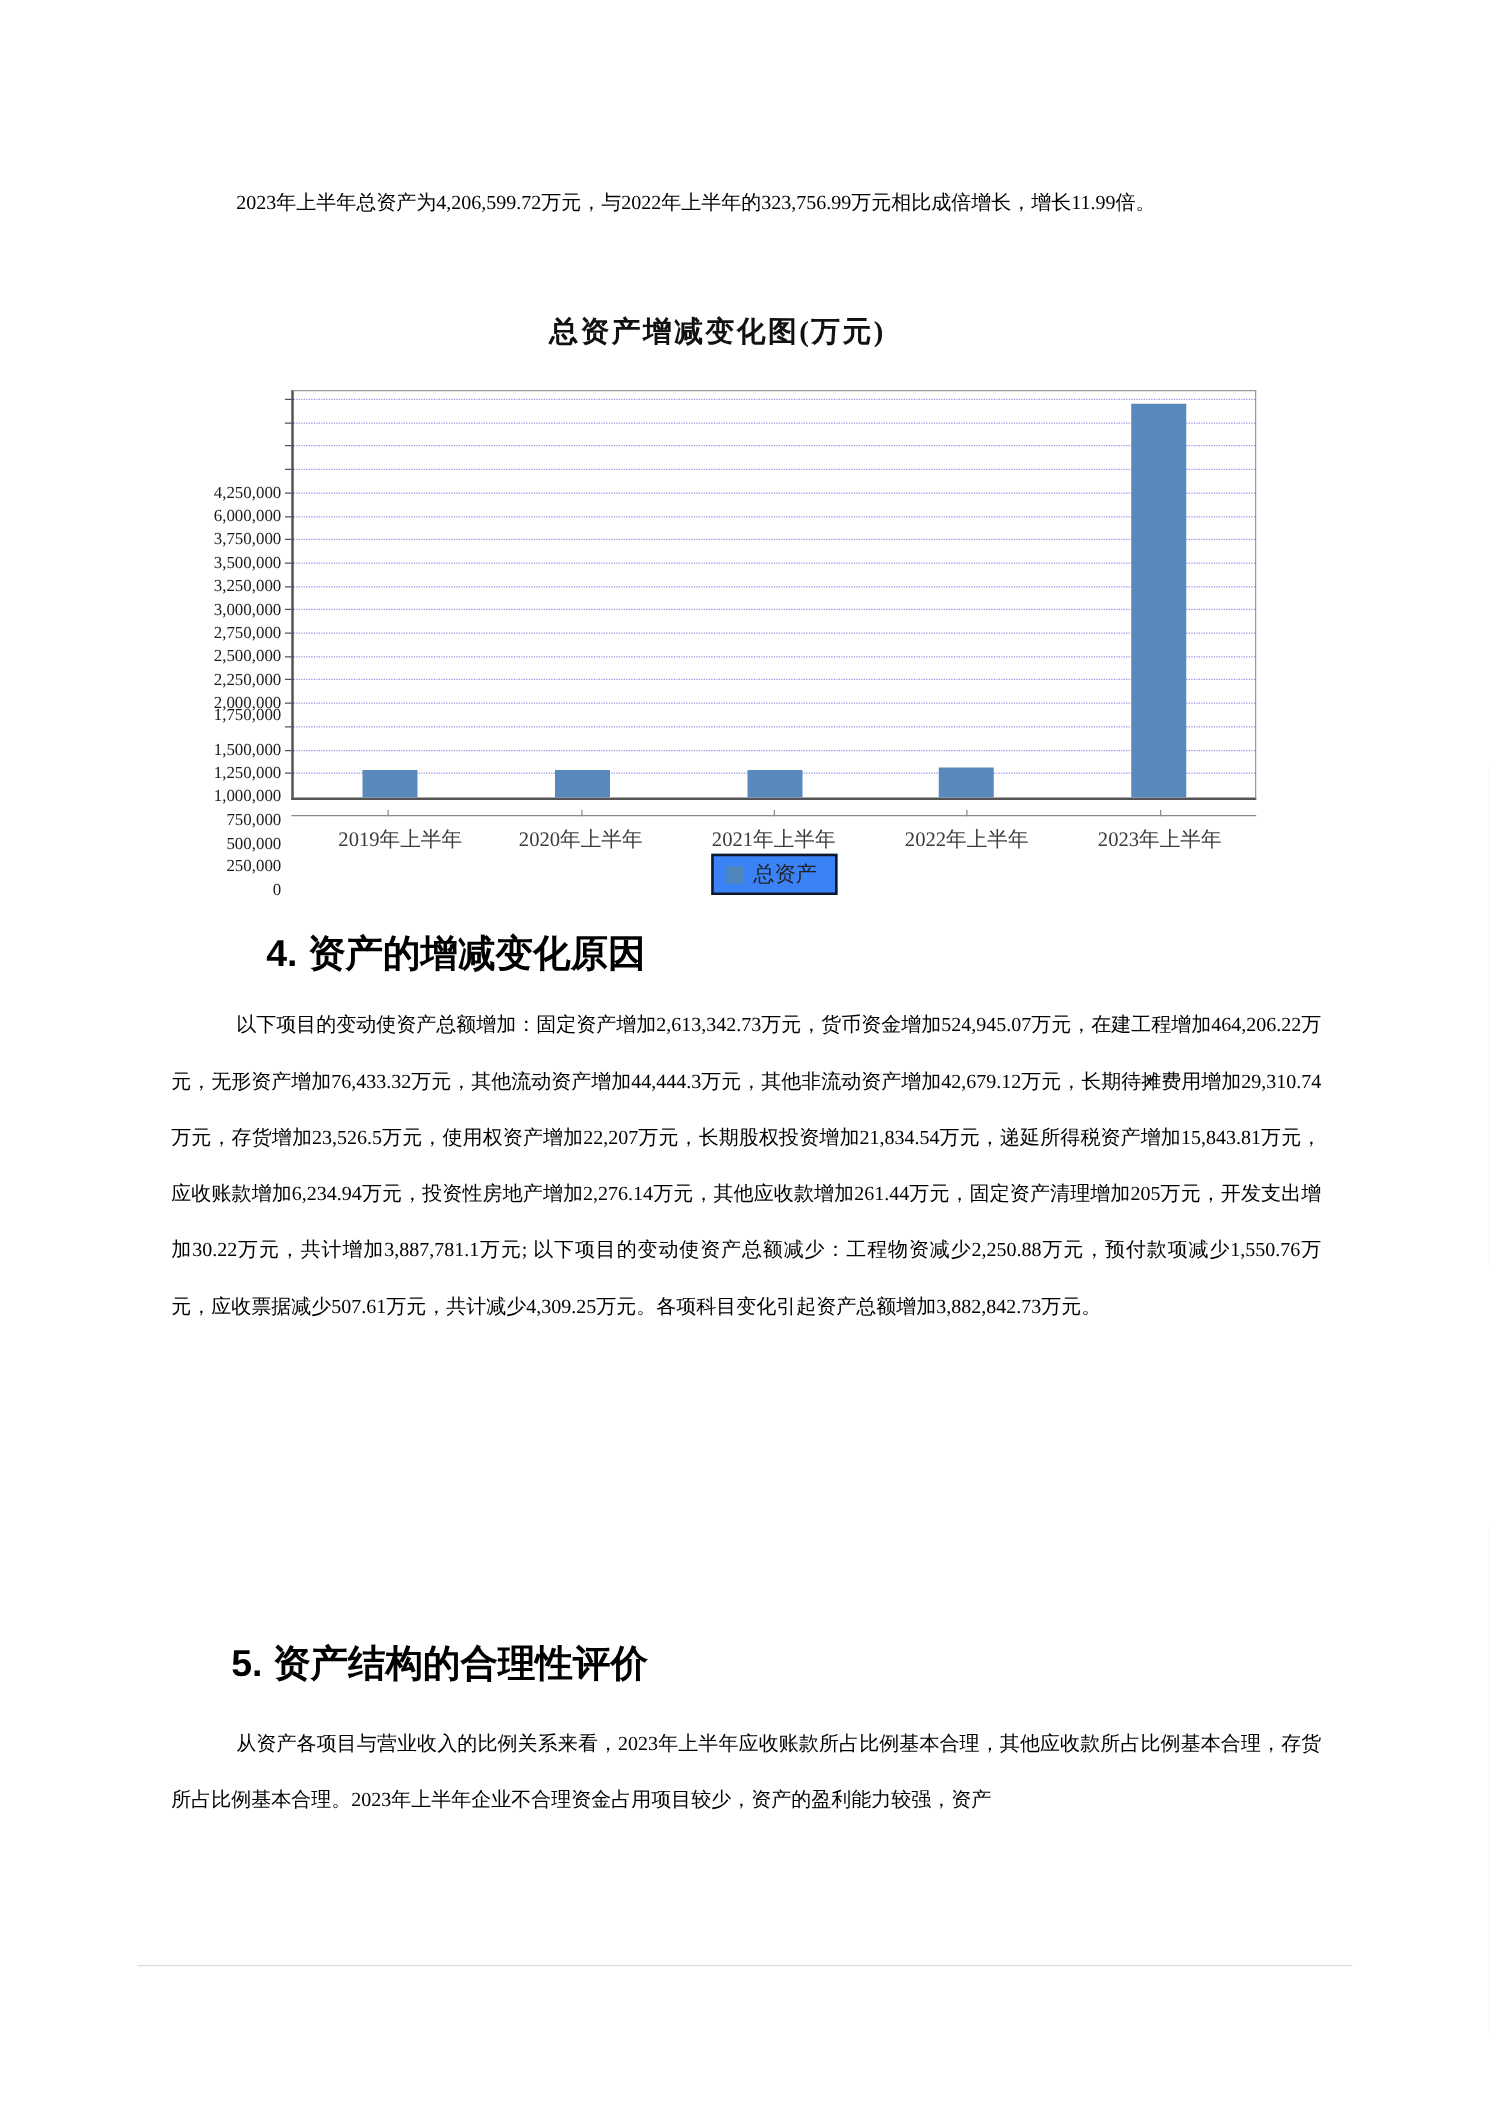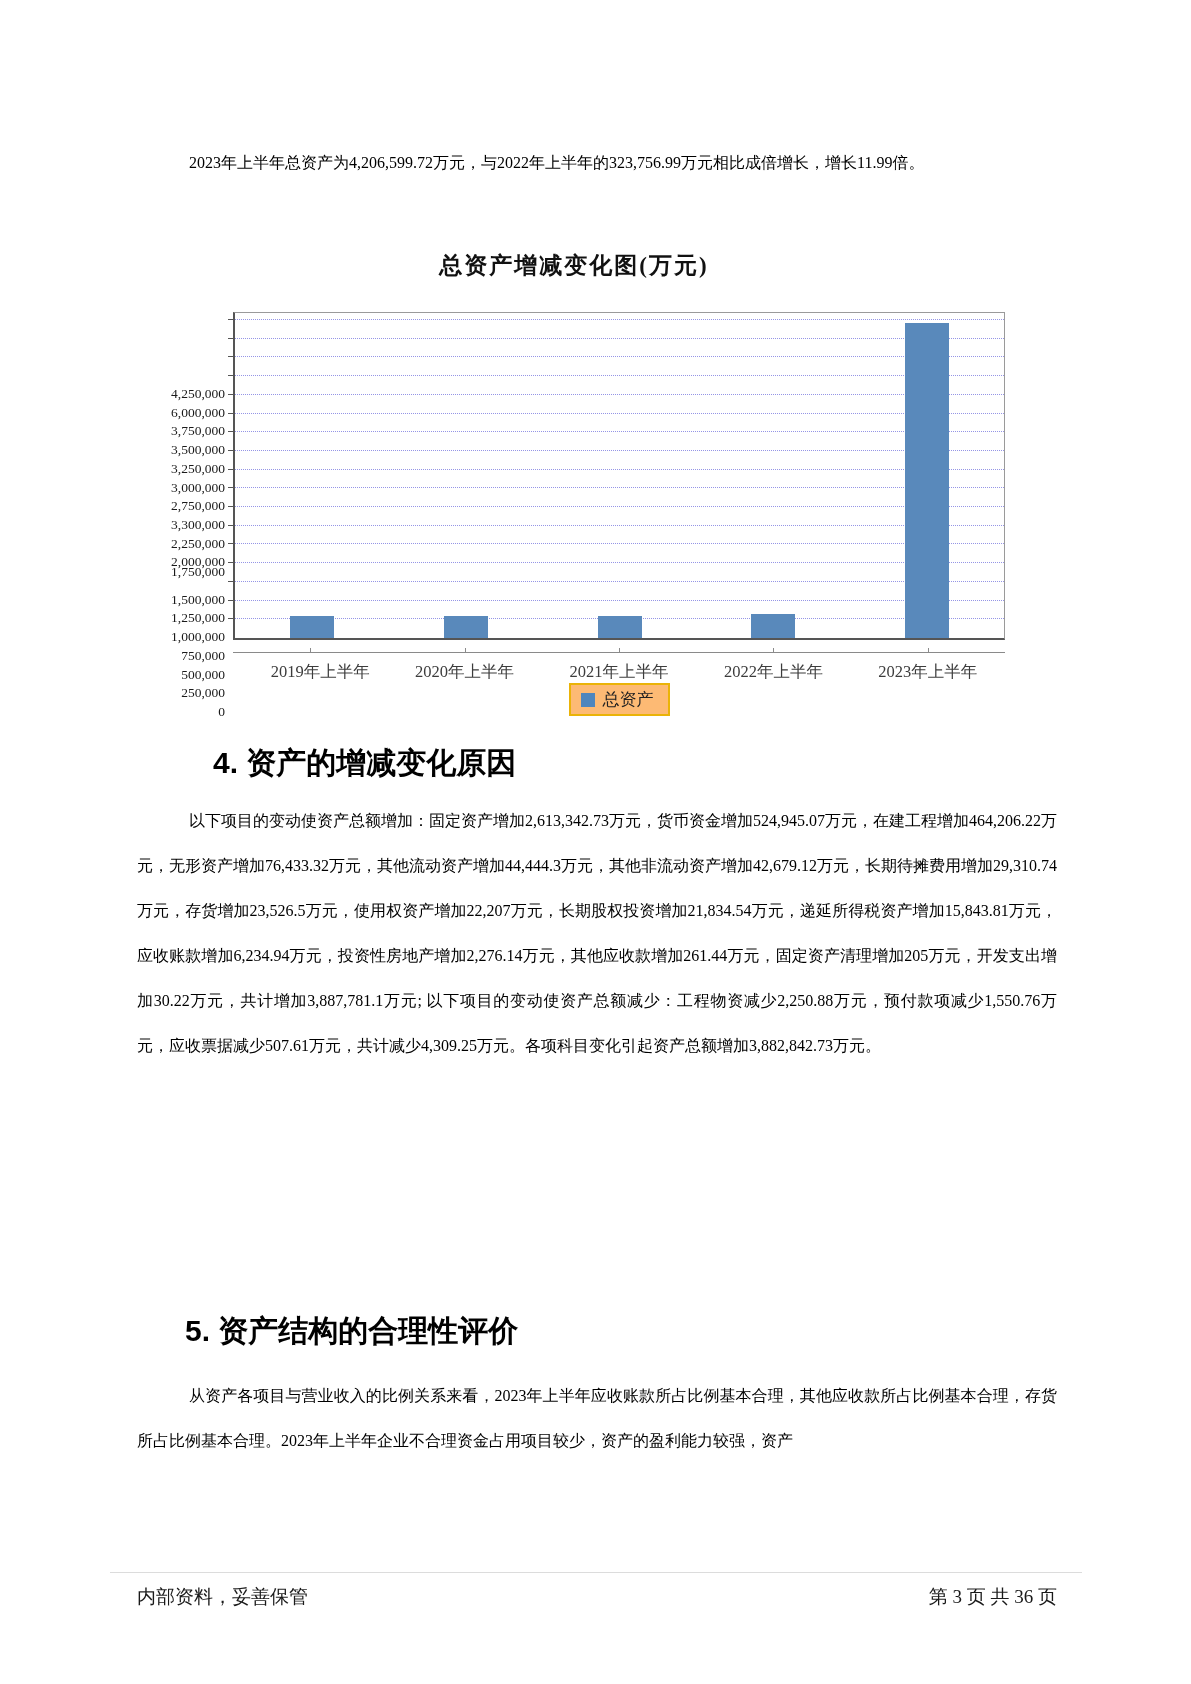--- a/index.html
+++ b/index.html
@@ -50,21 +50,21 @@
     position:absolute; top:350px; height:20px; line-height:20px;
     font-size:16.5px; color:#3c3c3c; text-align:center;
     font-family:"Liberation Serif","DejaVu Serif",serif;
   }
   .legend-box {
     position:absolute; top:371px; left:98px; width:772px;
     display:flex; justify-content:center;
   }
   .legend-inner {
     display:flex; align-items:center; gap:8px;
-    border:2px solid #eab308; background:#fdba74; padding:3px 14px 3px 10px;
+    border:2px solid #0f172a; background:#3b82f6; padding:3px 14px 3px 10px;
   }
   .legend-swatch { width:14px; height:14px; background:#4e86bd; }
   .legend-label { font-size:17px; color:#222; font-family:"Liberation Serif","DejaVu Serif",serif; }
   
   .footer-rule { position:absolute; top:1572px; left:110px; width:972px; height:1px; background:#dcdcdc; }
   .footer {
     position:absolute; top:1584px; left:137px; width:920px;
     display:flex; justify-content:space-between;
     font-size:19px; color:#1a1a1a;
     font-family:"Liberation Serif","DejaVu Serif",serif;
@@ -125,21 +125,21 @@
         <div class="y-label" style="bottom: -8px; left: 0px;">0</div>
         <div class="y-label" style="bottom: 10.7059px; left: 0px;">250,000</div>
         <div class="y-label" style="bottom: 29.4118px; left: 0px;">500,000</div>
         <div class="y-label" style="bottom: 48.1176px; left: 0px;">750,000</div>
         <div class="y-label" style="bottom: 66.8235px; left: 0px;">1,000,000</div>
         <div class="y-label" style="bottom: 85.5294px; left: 0px;">1,250,000</div>
         <div class="y-label" style="bottom: 104.235px; left: 0px;">1,500,000</div>
         <div class="y-label" style="bottom: 132px; left: 0px;">1,750,000</div>
         <div class="y-label" style="bottom: 141.647px; left: 0px;">2,000,000</div>
         <div class="y-label" style="bottom: 160.353px; left: 0px;">2,250,000</div>
-        <div class="y-label" style="bottom: 179.059px; left: 0px;">3,300,000</div>
+        <div class="y-label" style="bottom: 179.059px; left: 0px;">2,500,000</div>
         <div class="y-label" style="bottom: 197.765px; left: 0px;">2,750,000</div>
         <div class="y-label" style="bottom: 216.471px; left: 0px;">3,000,000</div>
         <div class="y-label" style="bottom: 235.176px; left: 0px;">3,250,000</div>
         <div class="y-label" style="bottom: 253.882px; left: 0px;">3,500,000</div>
         <div class="y-label" style="bottom: 272.588px; left: 0px;">3,750,000</div>
         <div class="y-label" style="bottom: 291.294px; left: 0px;">6,000,000</div>
         <div class="y-label" style="bottom: 310px; left: 0px;">4,250,000</div>
       </div>
     <div class="x-axis-line" id="xaxis">
         <div class="x-tick" style="left: 10%;"></div>
@@ -165,18 +165,14 @@
 
   <h2 class="section-heading" style="top:743px;margin-left:28px;">4. 资产的增减变化原因</h2>
 
   <p class="body-text" style="top:798px;">以下项目的变动使资产总额增加：固定资产增加2,613,342.73万元，货币资金增加524,945.07万元，在建工程增加464,206.22万元，无形资产增加76,433.32万元，其他流动资产增加44,444.3万元，其他非流动资产增加42,679.12万元，长期待摊费用增加29,310.74万元，存货增加23,526.5万元，使用权资产增加22,207万元，长期股权投资增加21,834.54万元，递延所得税资产增加15,843.81万元，应收账款增加6,234.94万元，投资性房地产增加2,276.14万元，其他应收款增加261.44万元，固定资产清理增加205万元，开发支出增加30.22万元，共计增加3,887,781.1万元; 以下项目的变动使资产总额减少：工程物资减少2,250.88万元，预付款项减少1,550.76万元，应收票据减少507.61万元，共计减少4,309.25万元。各项科目变化引起资产总额增加3,882,842.73万元。</p>
 
   <h2 class="section-heading" style="top:1311px;">5. 资产结构的合理性评价</h2>
 
   <p class="body-text" style="top:1373px;">从资产各项目与营业收入的比例关系来看，2023年上半年应收账款所占比例基本合理，其他应收款所占比例基本合理，存货所占比例基本合理。2023年上半年企业不合理资金占用项目较少，资产的盈利能力较强，资产</p>
 
   <div class="footer-rule"></div>
-  <div class="footer">
-    <span>内部资料，妥善保管</span>
-    <span>第 3 页  共 36 页</span>
-  </div>
 
 </div>
 
 </body></html>

